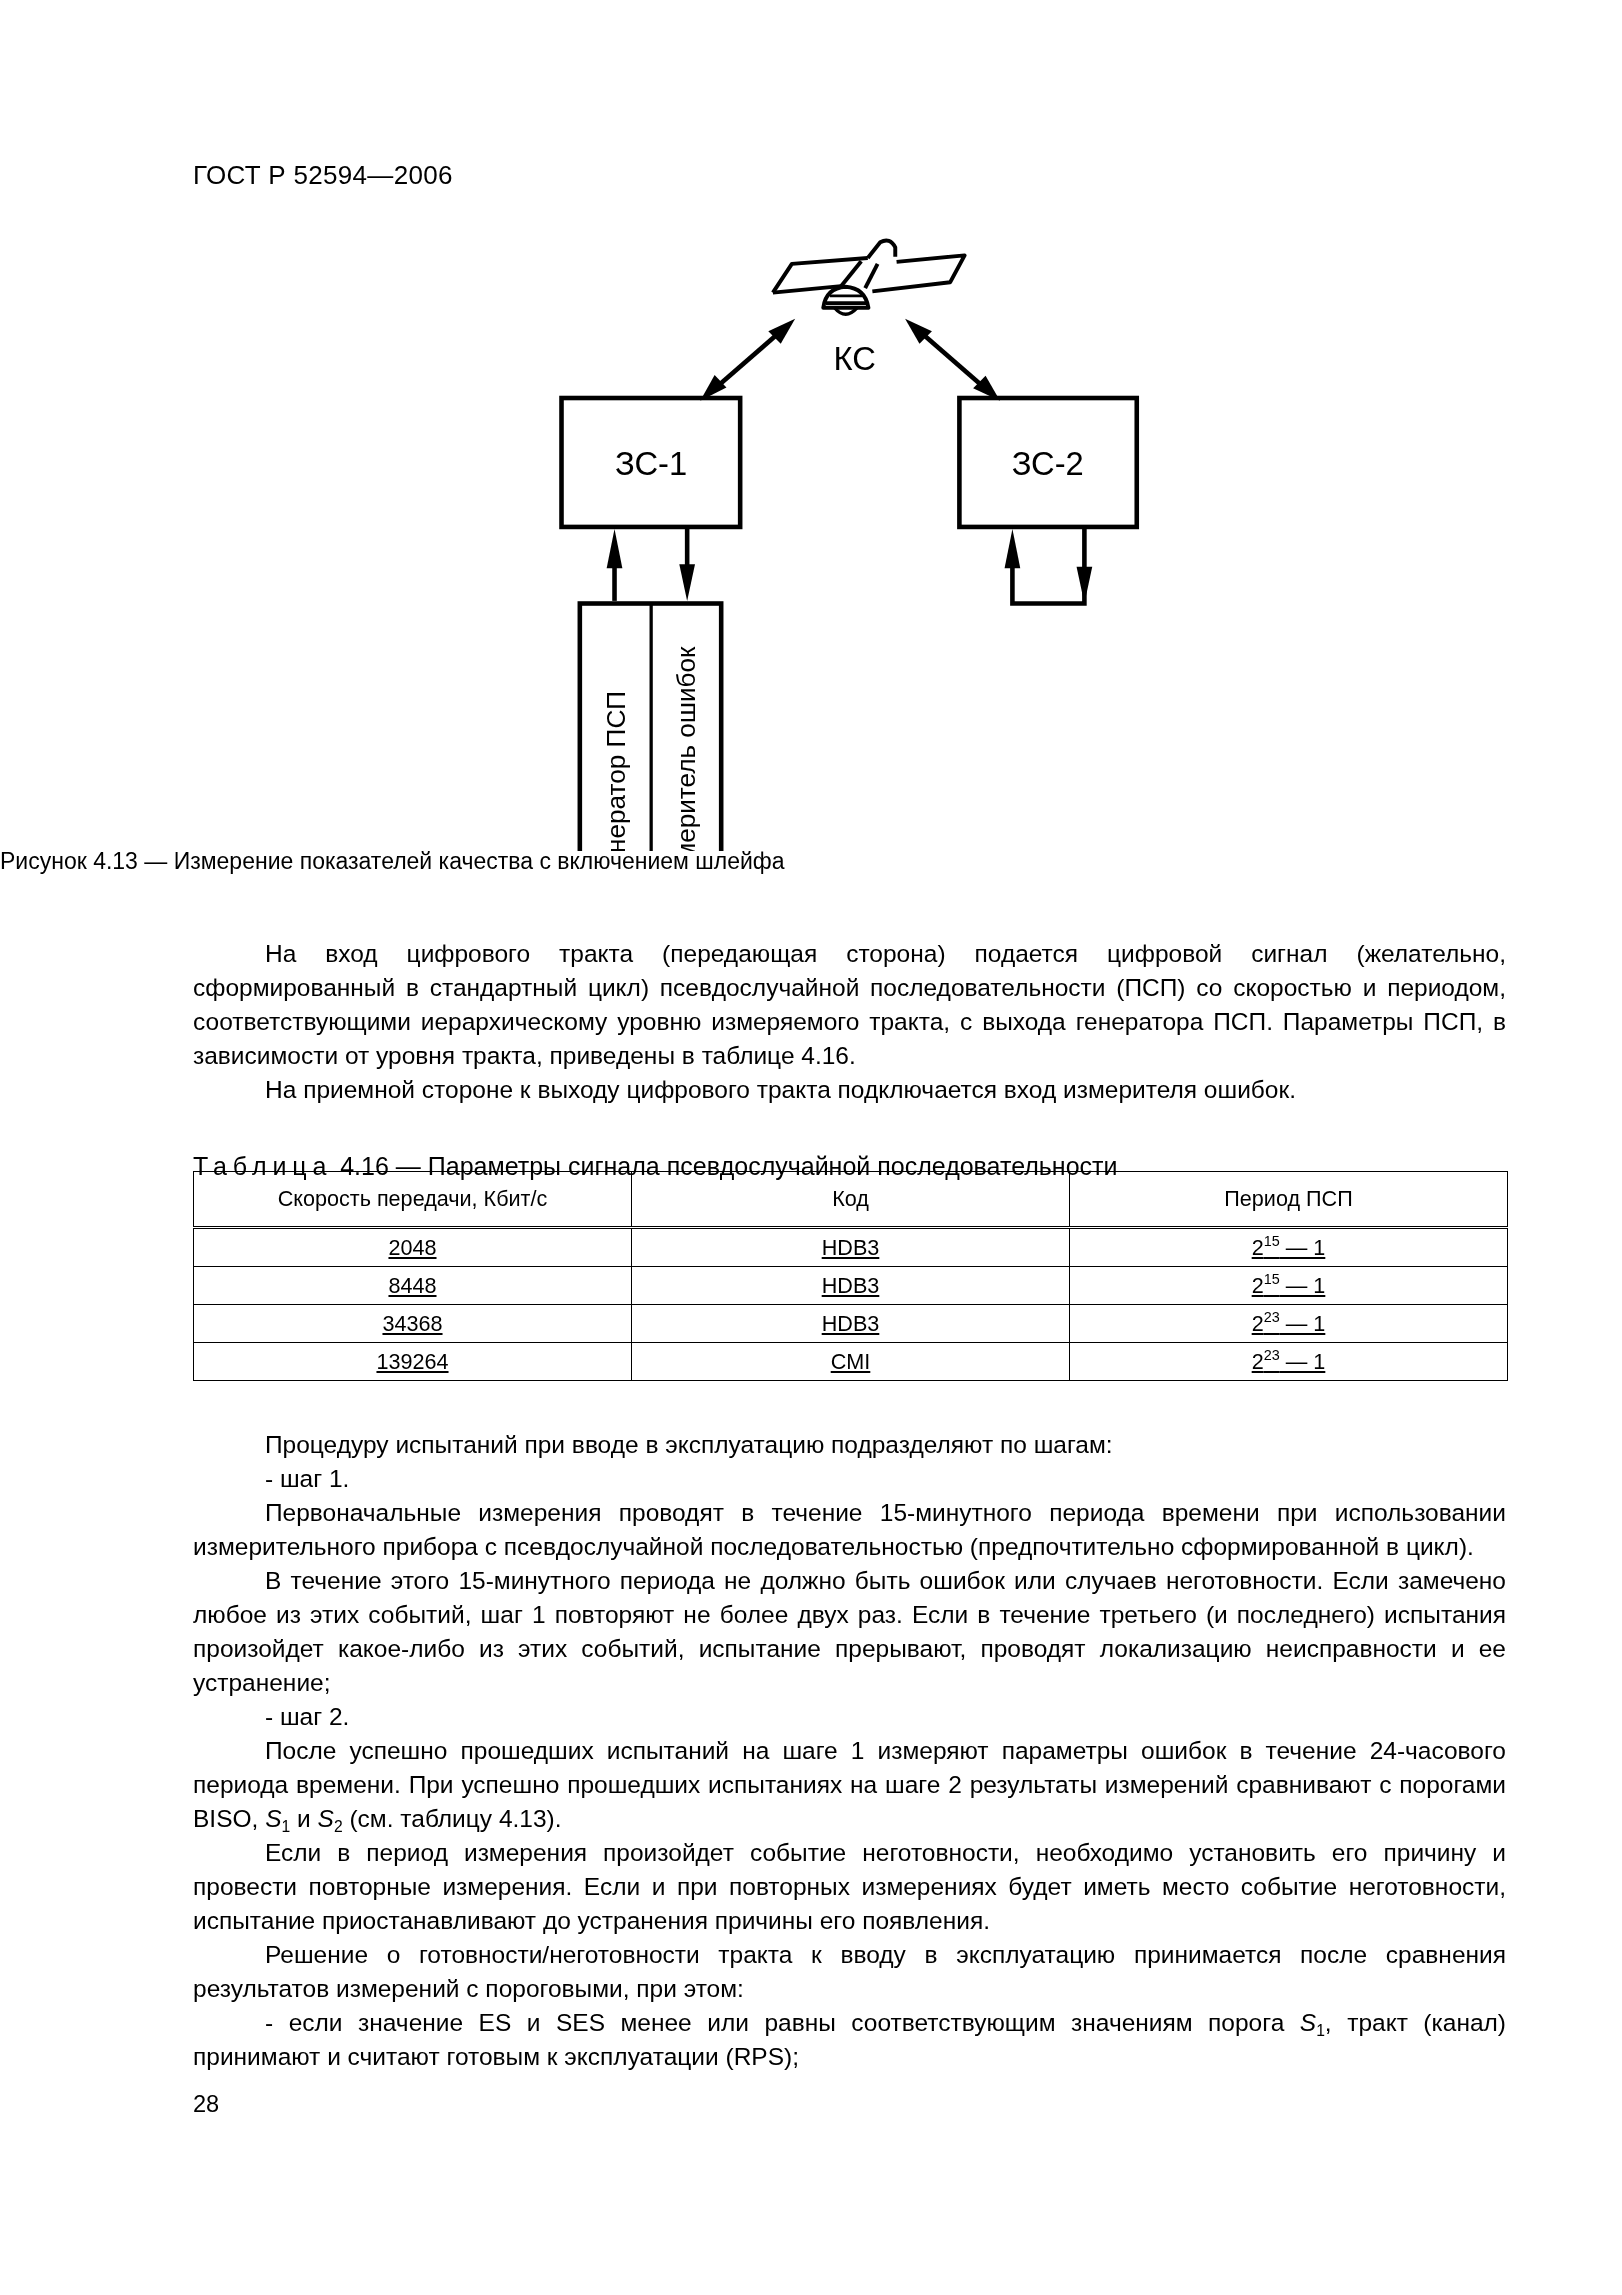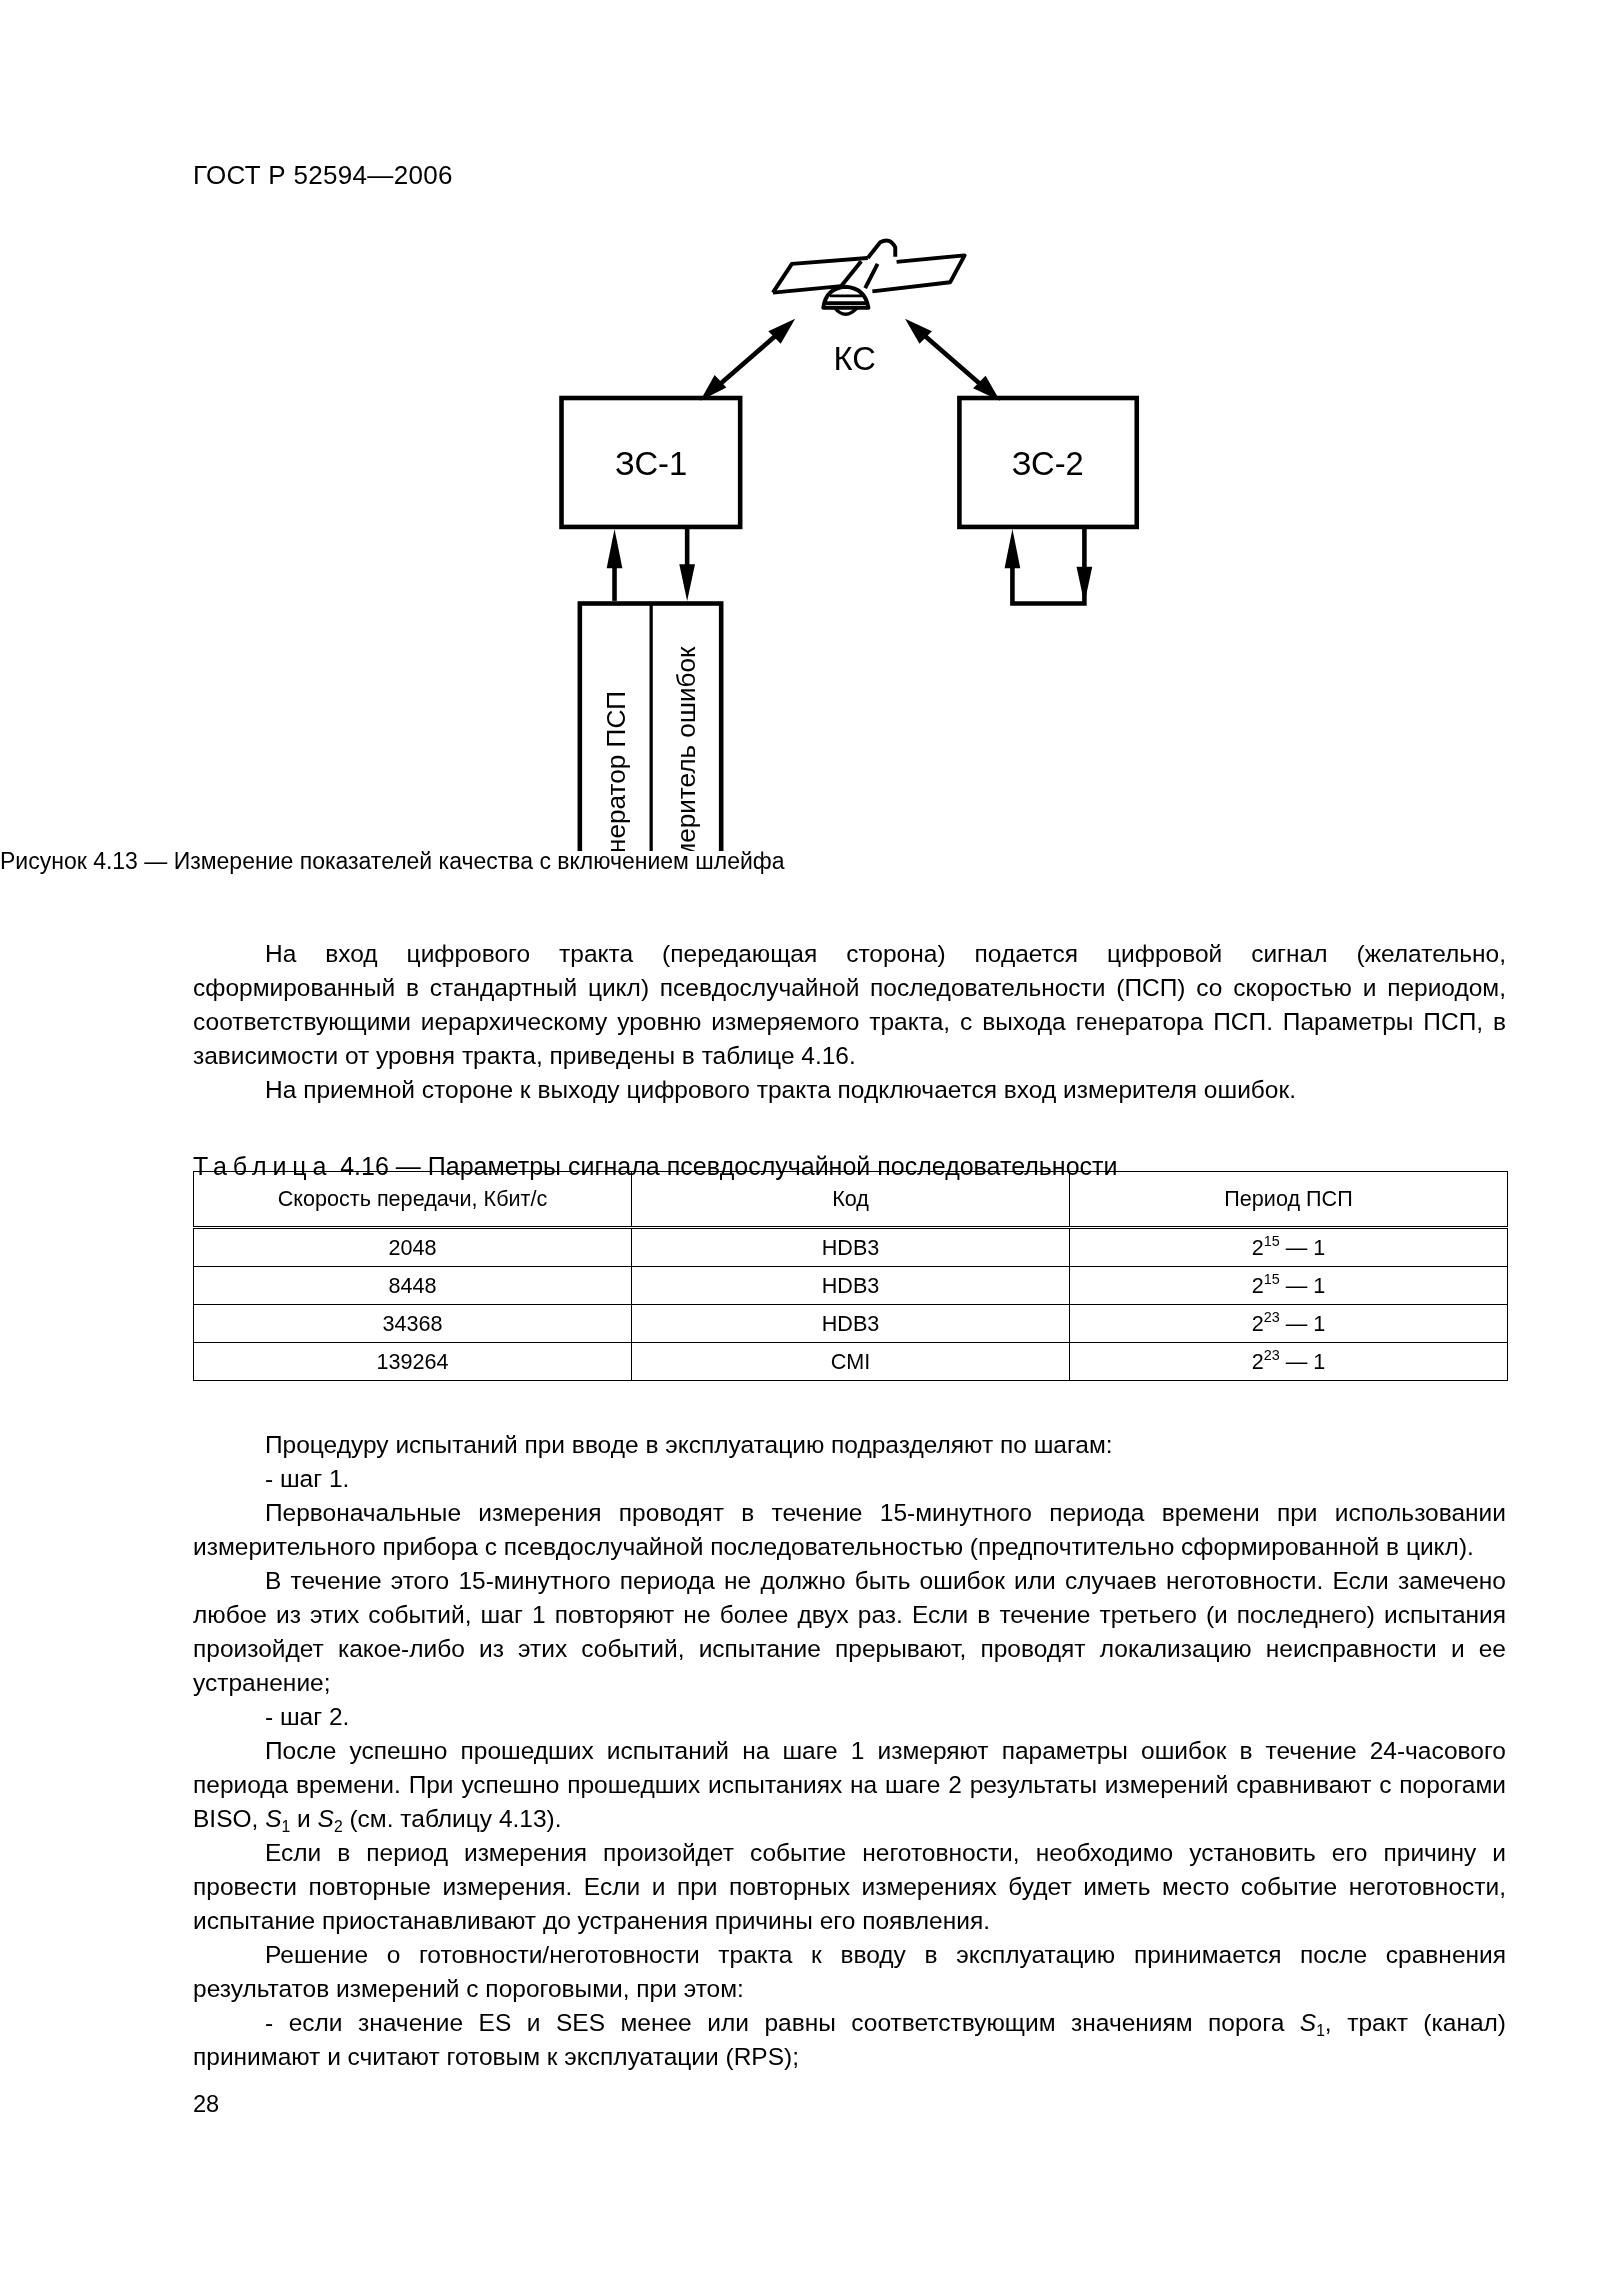--- a/index.html
+++ b/index.html
@@ -14,21 +14,21 @@
   .text p.ind { text-indent: 72px; }
   .text sub { font-size: 15.7px; vertical-align: -5.2px; line-height: 0; }
   .text i { font-style: italic; }
   .tcap { left: 193px; top: 1120px; font-size: 25px; margin-top: 32px; }
   .tcap .spaced { letter-spacing: 5.9px; margin-right: 7.9px; }
   table.t { position: absolute; left: 193px; top: 1171px; width: 1313px; border-collapse: collapse;
             font-size: 21.6px; table-layout: fixed; }
   table.t td, table.t th { border: 1.3px solid #000; text-align: center; font-weight: normal; padding: 0; }
   table.t th { height: 54px; }
   table.t thead tr { border-bottom: 3.9px double #000; }
-  table.t td { height: 37px; }
+  table.t td { height: 37px; text-decoration: underline; }
   table.t sup { font-size: 14.4px; vertical-align: 9.2px; line-height: 0; }
   .pagenum { left: 193px; top: 2091px; font-size: 23.6px; }
 </style>
 </head>
 <body>
 
 <div class="abs header">ГОСТ Р 52594—2006</div>
 
 <svg class="diagram" width="1623" height="851" viewBox="0 0 2480 1300">
   <defs>

